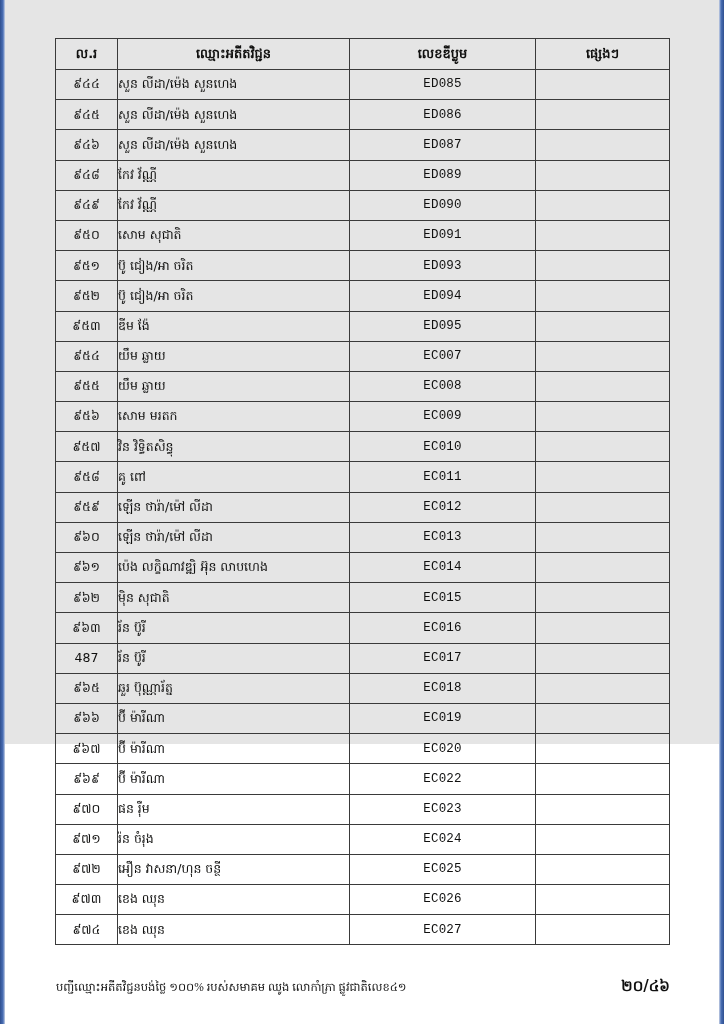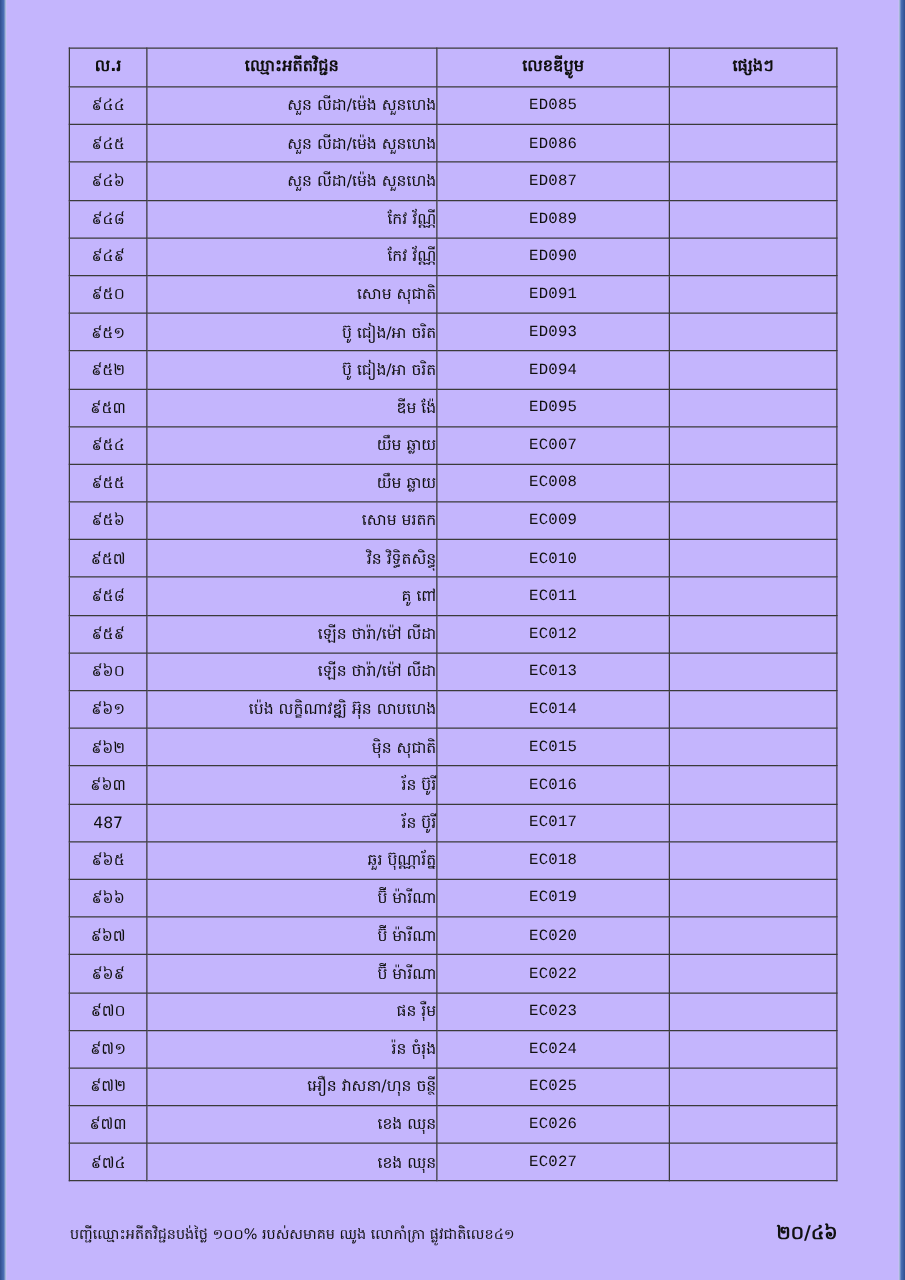--- a/index.html
+++ b/index.html
@@ -9,23 +9,23 @@
   body {
     width: 724px;
     height: 1024px;
     background: #ffffff;
     font-family: "DejaVu Sans", sans-serif;
     overflow: hidden;
   }
   .page {
     position: relative;
     width: 724px;
-    height: 1024px;
+    height: 744px;
     box-sizing: border-box;
-    background: #c4b5fd;
+    background: #e5e5e5;
   }
   .doc-border-left {
     position: absolute;
     left: 0;
     top: 0;
     width: 5px;
     height: 1024px;
     background: linear-gradient(to right, #2f4f8f 0%, #4a6fb5 60%, #c9d3e6 100%);
   }
   .doc-border-right {
@@ -65,21 +65,21 @@
   col.c-no { width: 62px; }
   col.c-name { width: 232px; }
   col.c-id { width: 186px; }
   col.c-note { width: 134px; }
 
   td.no {
     text-align: center;
     font-size: 12.5px;
   }
   td.name {
-    text-align: right;
+    text-align: left;
     padding-left: 11px;
     font-size: 12.5px;
   }
   td.id {
     text-align: center;
     font-size: 12.5px;
     letter-spacing: 0.2px;
     font-family: Liberation Mono, monospace;
   }
   td.note { }
@@ -90,20 +90,21 @@
     top: 976px;
     width: 616px;
     display: flex;
     justify-content: space-between;
     align-items: baseline;
     font-size: 11.5px;
     color: #111;
   }
   .footer .note-text {
     text-align: right;
+    font-family: Liberation Serif, serif;
   }
   .footer .page-num {
     text-align: center;
     font-size: 15px;
     padding-right: 2px;
     font-weight: bold;
   }
 </style>
 </head>
 <body>

